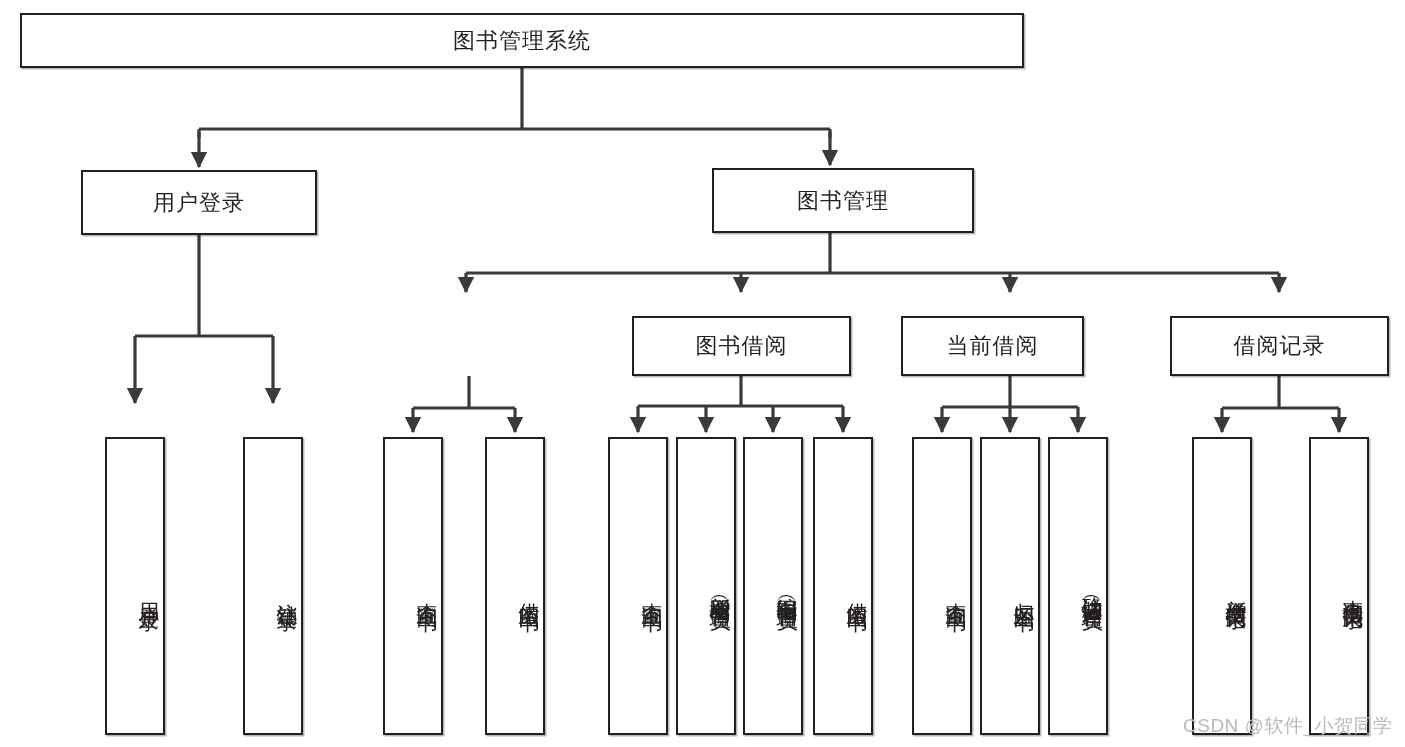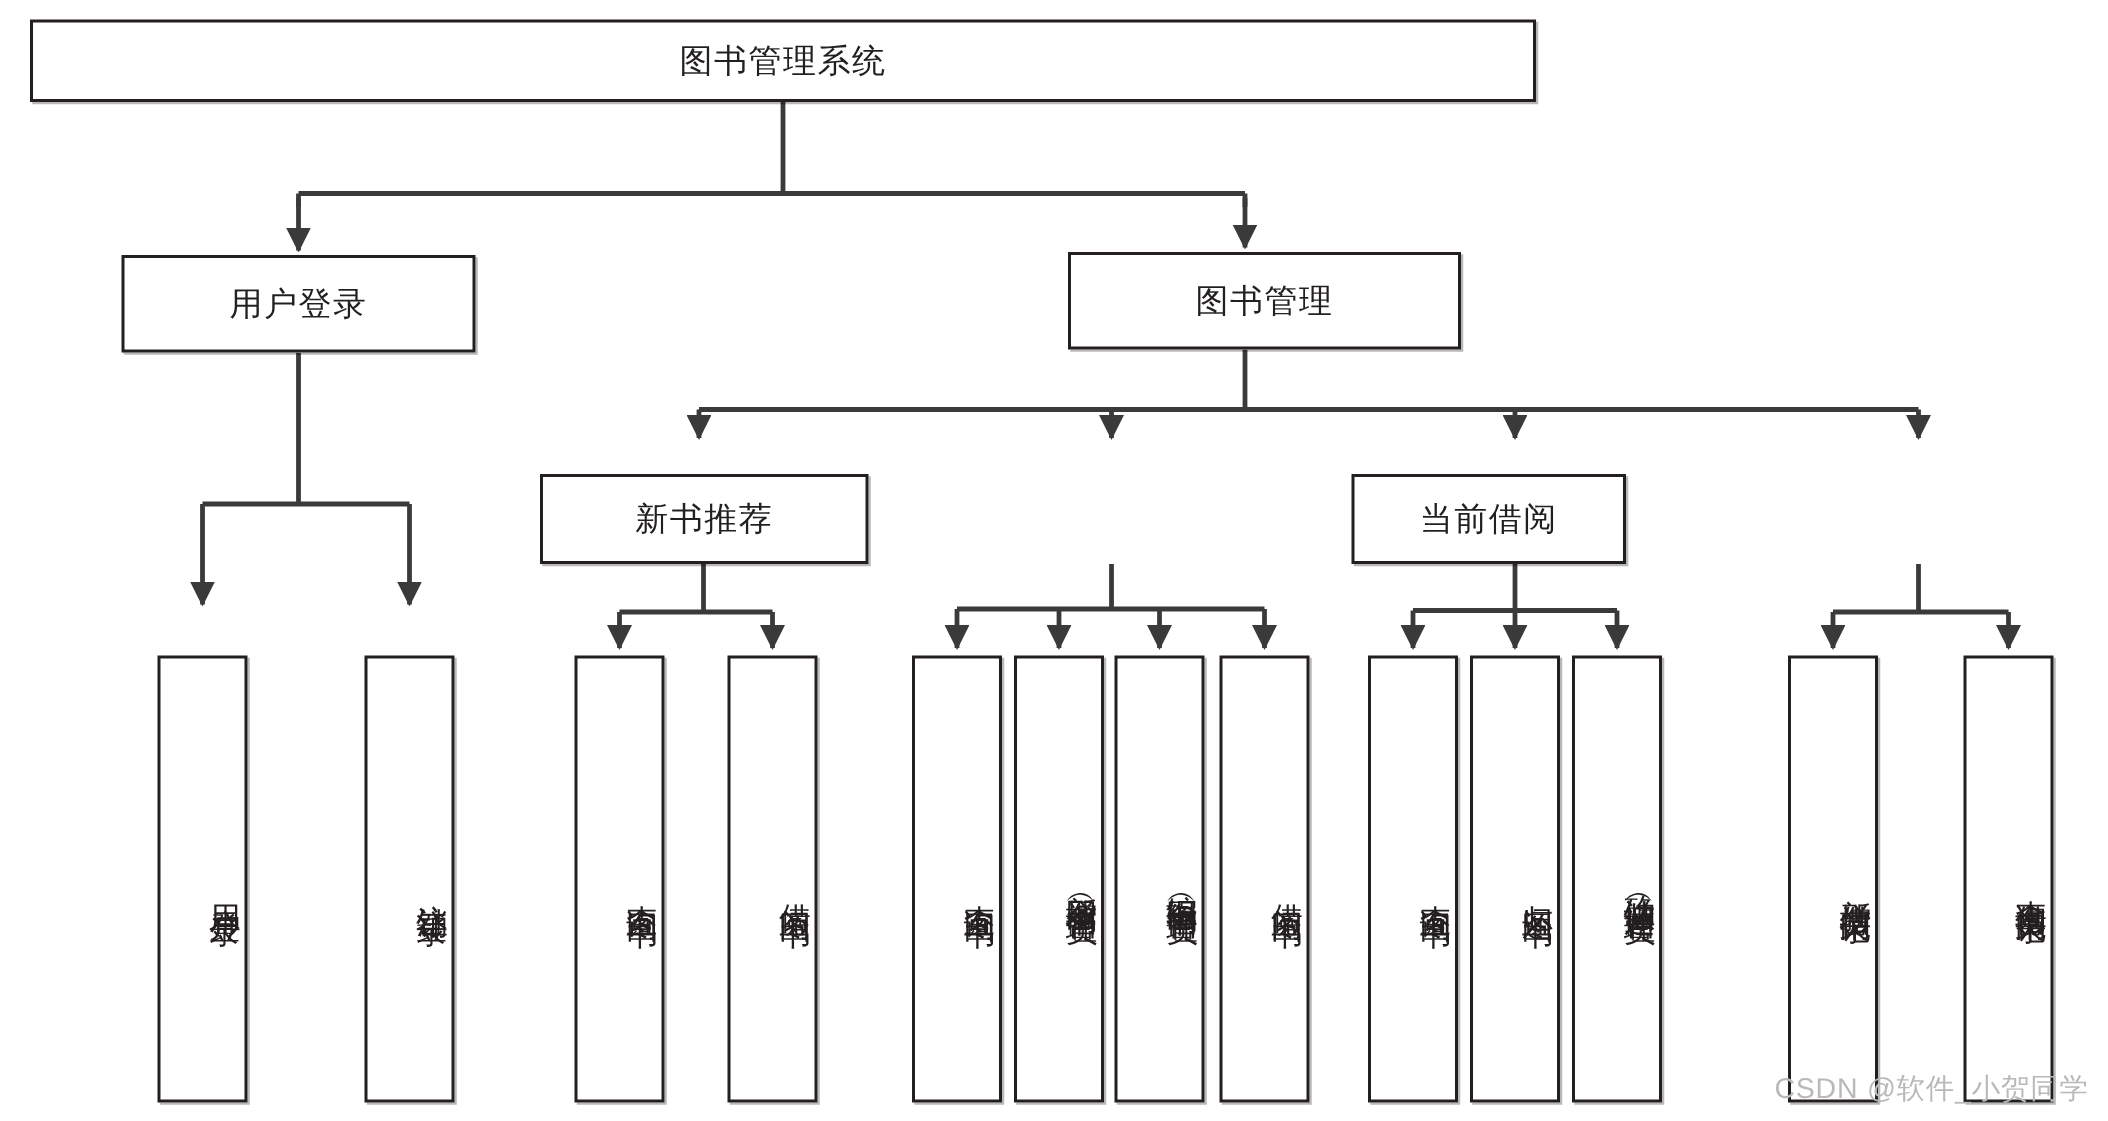--- a/index.html
+++ b/index.html
@@ -125,25 +125,26 @@
       <path d="M 1339 408 L 1339 432" marker-end="url(#arrow)"></path>
     </g>
   </svg>
 
   <div class="node horiz" style="left:20px; top:13px; width:1004px; height:55px;">图书管理系统</div>
 
   <div class="node horiz" style="left:81px; top:170px; width:236px; height:65px;">用户登录</div>
 
   <div class="node horiz" style="left:712px; top:168px; width:262px; height:65px;">图书管理</div>
 
-  <div class="node horiz" style="left:360px; top:316px; width:219px; height:60px;">新书推荐</div>
 
+  <div class="node horiz" style="left:632px; top:316px; width:219px; height:60px;">图书借阅</div>
 
   <div class="node horiz" style="left:901px; top:316px; width:183px; height:60px;">当前借阅</div>
 
+  <div class="node horiz" style="left:1170px; top:316px; width:219px; height:60px;">借阅记录</div>
 
   <div class="node vert" style="left:105px; top:437px; width:60px; height:298px;">用户登录</div>
 
   <div class="node vert" style="left:243px; top:437px; width:60px; height:298px;">注销登录</div>
 
   <div class="node vert" style="left:383px; top:437px; width:60px; height:298px;">查询图书</div>
 
   <div class="node vert" style="left:485px; top:437px; width:60px; height:298px;">借阅图书</div>
 
   <div class="node vert" style="left:608px; top:437px; width:60px; height:298px;">查询图书</div>

